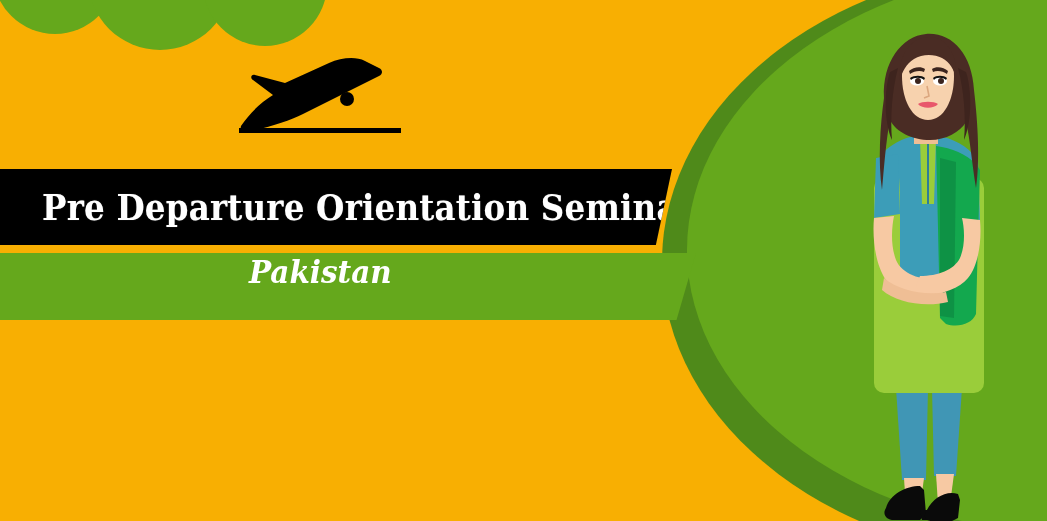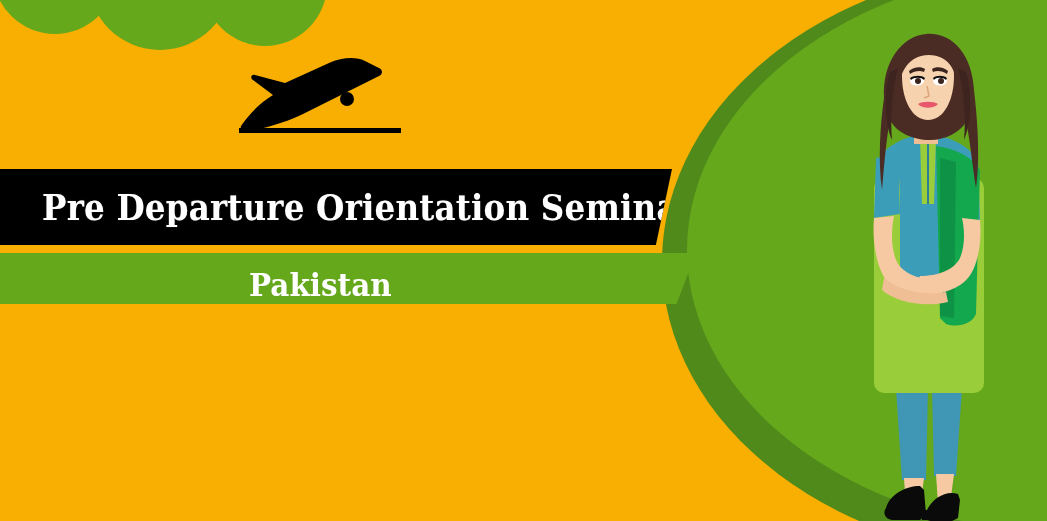--- a/index.html
+++ b/index.html
@@ -27,25 +27,25 @@
     font-size:35px;
     letter-spacing:0.2px;
     margin-left:42px;
     white-space:nowrap;
     transform:scaleX(0.93);
     transform-origin:left center;
     text-shadow:0 0 1px rgba(255,255,255,.35);
   }
 
   .green-band{
-    position:absolute;left:0;top:253px;width:696px;height:51px;
+    position:absolute;left:0;top:253px;width:696px;height:67px;
     background:#65A81C;
     clip-path:polygon(0 0, 100% 0, 97.2% 100%, 0 100%);
     z-index:6;
-    display:flex;align-items:flex-end;justify-content:flex-start;
+    display:flex;align-items:flex-start;justify-content:flex-start;font-style:italic;
   }
   .green-band .subtitle{
     color:#ffffff;
     font-family:"DejaVu Serif", serif;
     font-weight:700;
     font-size:32px;
     margin-left:249px;
     white-space:nowrap;
     transform:scaleX(0.92);
     transform-origin:left center;

